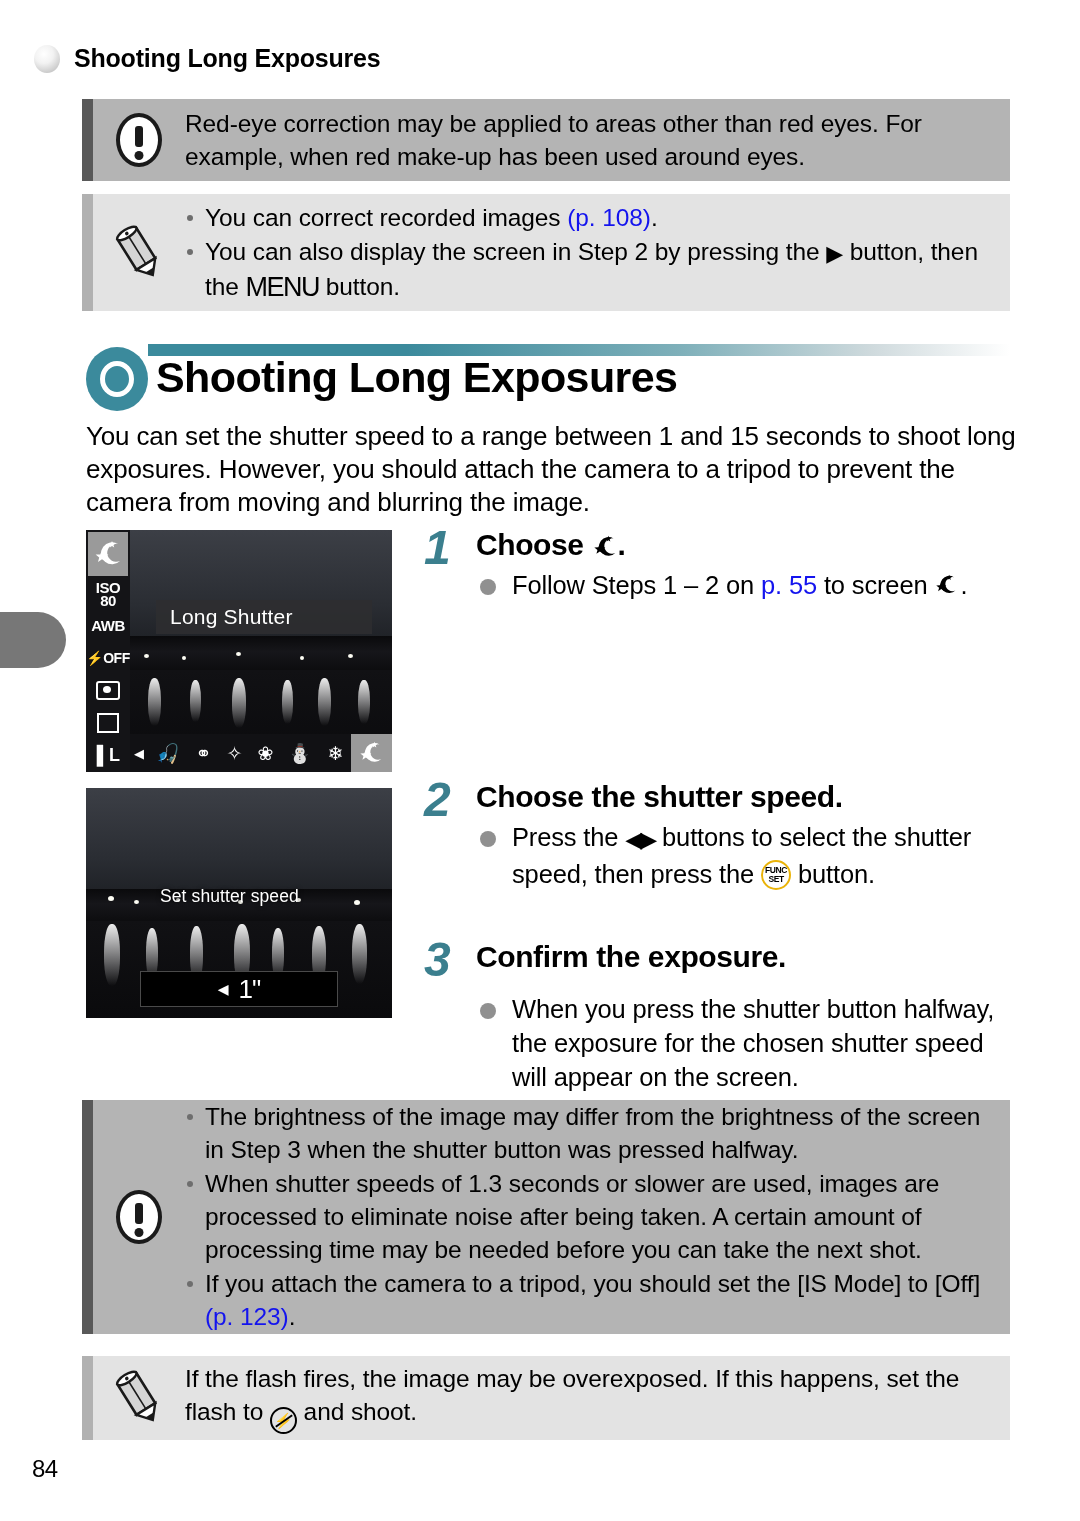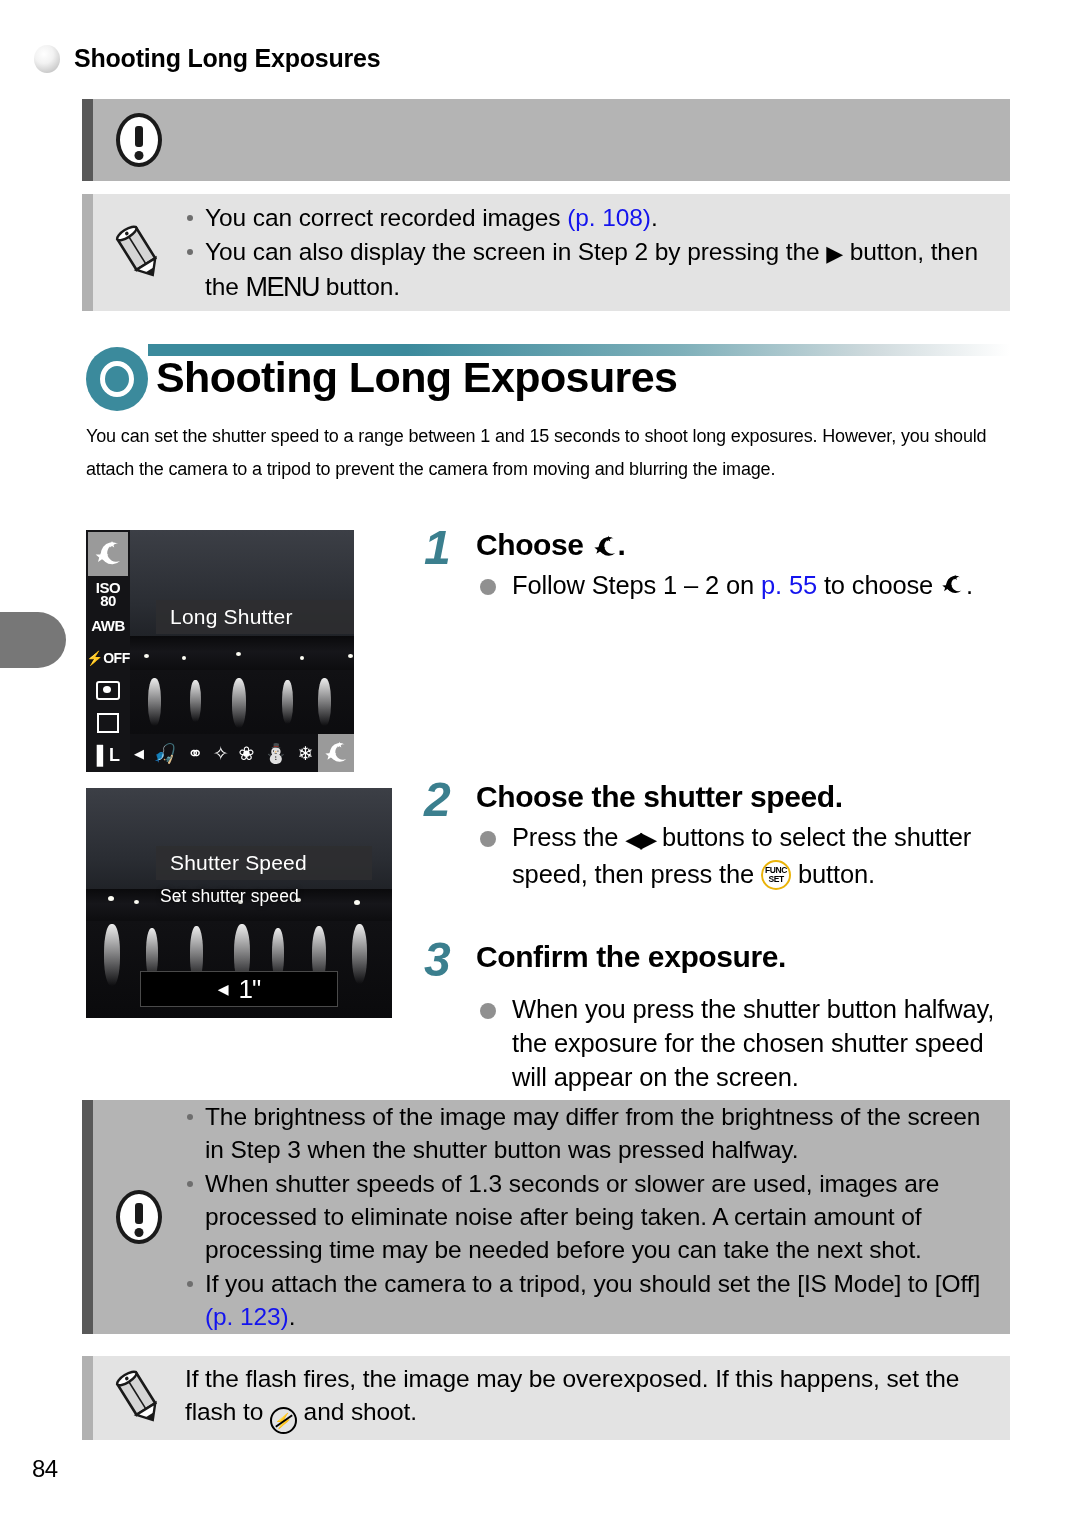--- a/index.html
+++ b/index.html
@@ -175,21 +175,21 @@
     font-weight: bold;
     letter-spacing: -0.6px;
     white-space: nowrap;
   }
 
   .intro {
     position: absolute;
     left: 86px;
     top: 420px;
     width: 930px;
-    font-size: 18px;
+    font-size: 26px;
     line-height: 33px;
     letter-spacing: -0.15px;
   }
   .intro p { margin: 0; }
 
   
   .shot {
     position: absolute;
     background: #0d0d10;
     overflow: hidden;
@@ -418,20 +418,23 @@
 <div class="run-header">
   <span class="run-header-bullet"></span>
   <span class="run-header-title">Shooting Long Exposures</span>
 </div>
 
 <div class="callout warn" style="left:82px; top:99px; width:928px; height:82px;">
   <div class="bar"></div>
   <div class="body">
     <div class="glyph-col">
       <div class="icon-warn"></div>
+    </div>
+    <div class="text-col">
+      <p>Red-eye correction may be applied to areas other than red eyes. For example, when red make-up has been used around eyes.</p>
     </div>
   </div>
 </div>
 
 <div class="callout note" style="left:82px; top:194px; width:928px; height:117px;">
   <div class="bar"></div>
   <div class="body">
     <div class="glyph-col">
       <svg class="icon-pencil" viewBox="0 0 52 56" aria-hidden="true">
         <g transform="rotate(-32 26 28)">
@@ -456,21 +459,21 @@
 <div class="section-bar"></div>
 <div class="section-ring"></div>
 <div class="section-title">Shooting Long Exposures</div>
 
 <div class="intro">
   <p>You can set the shutter speed to a range between 1 and 15 seconds to shoot long exposures. However, you should attach the camera to a tripod to prevent the camera from moving and blurring the image.</p>
 </div>
 
 <div class="edge-tab"></div>
 
-<div class="shot" style="left:86px; top:530px; width:268px; height:242px;">
+<div class="shot" style="left:86px; top:530px; width:306px; height:242px;">
   <div class="sky"></div>
   <div class="city"></div>
   <div class="water"></div>
   <div class="lights">
     <div class="lightdot" style="left:58px; top:124px; width:5px; height:4px;"></div>
     <div class="lightdot" style="left:96px; top:126px; width:4px; height:4px;"></div>
     <div class="lightdot" style="left:150px; top:122px; width:5px; height:4px;"></div>
     <div class="lightdot" style="left:214px; top:126px; width:4px; height:4px;"></div>
     <div class="lightdot" style="left:262px; top:124px; width:5px; height:4px;"></div>
     <div class="reflect" style="left:62px; top:148px; width:13px; height:48px;"></div>
@@ -542,40 +545,39 @@
     <div class="lightdot" style="left:268px; top:112px; width:6px; height:5px;"></div>
     <div class="reflect" style="left:18px; top:136px; width:16px; height:62px;"></div>
     <div class="reflect" style="left:60px; top:140px; width:12px; height:52px;"></div>
     <div class="reflect" style="left:104px; top:138px; width:13px; height:56px;"></div>
     <div class="reflect" style="left:148px; top:136px; width:16px; height:60px;"></div>
     <div class="reflect" style="left:186px; top:140px; width:12px; height:52px;"></div>
     <div class="reflect" style="left:226px; top:138px; width:14px; height:58px;"></div>
     <div class="reflect" style="left:266px; top:136px; width:15px; height:60px;"></div>
   </div>
 
-  <div class="osd-title" style="left:70px; top:58px; width:216px; height:34px;">Shutter Speed</div>
   <div class="osd-desc" style="left:74px; top:98px; width:230px;">Set shutter speed</div>
 
   <div class="speed-bar" style="left:54px; top:183px; width:198px; height:36px;">
     <span class="arrow">◀</span>
     <span class="val">1"</span>
   </div>
 </div>
 
 <div class="step" style="left:424px; top:526px; width:590px;">
   <span class="num">1</span>
   <span class="head">
     <span>Choose </span><span class="g-moon"><svg width="26" height="24" viewBox="0 0 30 28">
           <path d="M25 4 a11 11 0 1 0 2 17 a9 9 0 1 1 -2 -17z" fill="#000"></path>
           <polygon points="9,10 10.8,14.4 15.4,14.6 11.8,17.4 13,22 9,19.2 5,22 6.2,17.4 2.6,14.6 7.2,14.4" fill="#000"></polygon>
           <polygon points="19,1 20,3.4 22.5,3.5 20.5,5 21.2,7.5 19,6 16.8,7.5 17.5,5 15.5,3.5 18,3.4" fill="#000"></polygon>
         </svg></span><span>.</span>
   </span>
   <ul style="top:42px; position:absolute; width:540px;">
-    <li><span>Follow Steps 1 – 2 on </span><span class="pageref">p. 55</span><span> to choose </span><span class="g-moon"><svg width="24" height="22" viewBox="0 0 30 28">
+    <li><span>Follow Steps 1 – 2 on </span><span class="pageref">p. 55</span><span> to screen </span><span class="g-moon"><svg width="24" height="22" viewBox="0 0 30 28">
             <path d="M25 4 a11 11 0 1 0 2 17 a9 9 0 1 1 -2 -17z" fill="#000"></path>
             <polygon points="9,10 10.8,14.4 15.4,14.6 11.8,17.4 13,22 9,19.2 5,22 6.2,17.4 2.6,14.6 7.2,14.4" fill="#000"></polygon>
             <polygon points="19,1 20,3.4 22.5,3.5 20.5,5 21.2,7.5 19,6 16.8,7.5 17.5,5 15.5,3.5 18,3.4" fill="#000"></polygon>
           </svg></span><span>.</span></li>
   </ul>
 </div>
 
 <div class="step" style="left:424px; top:778px; width:590px;">
   <span class="num">2</span>
   <span class="head">Choose the shutter speed.</span>

